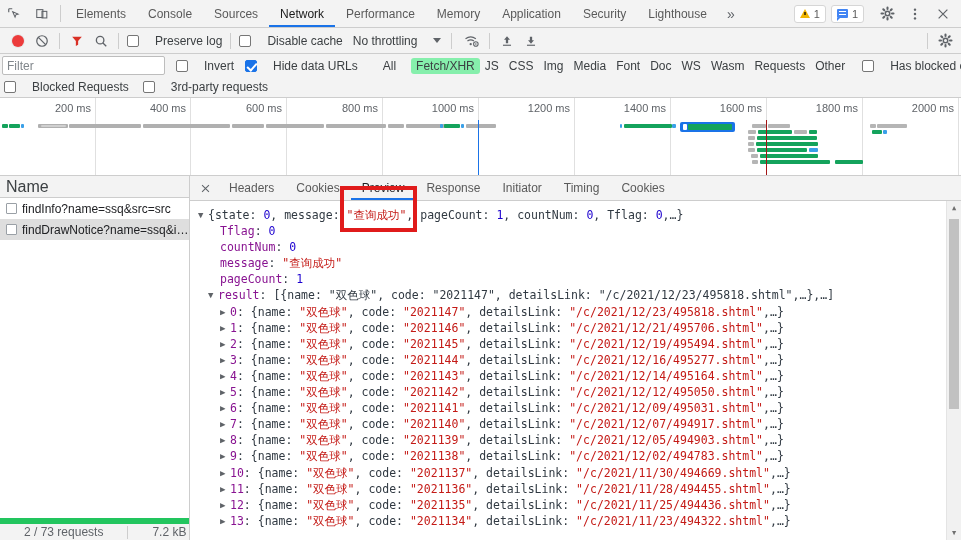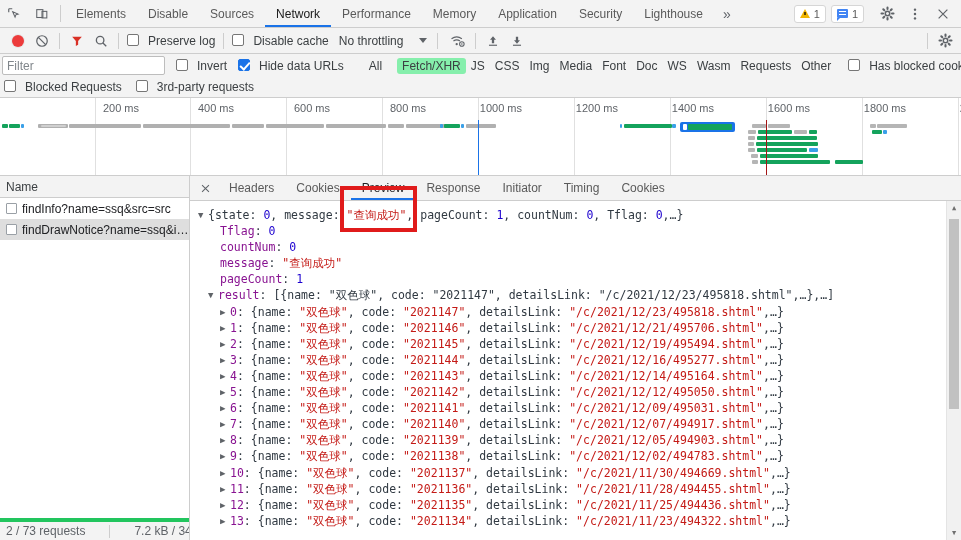--- a/index.html
+++ b/index.html
@@ -55,21 +55,21 @@
   
   .net-toolbar {
     height: 26px; min-height:26px;
     display:flex; align-items:center;
     background:#f3f3f3; border-bottom:1px solid #cdcdcd;
     padding-left:6px; padding-right:4px;
   }
   .rec-dot { width:12px;height:12px;border-radius:50%;background:#ec3b3b; box-shadow:0 0 0 1px rgba(0,0,0,0.05);}
   .icon-btn { width:24px;height:22px;display:flex;align-items:center;justify-content:center;cursor:pointer;}
   .vsep { width:1px;height:16px;background:#cdcdcd;margin:0 5px;}
-  .cb-label { display:inline-flex;gap:9px;font-size:12px;color:#3c4043;cursor:pointer;white-space:nowrap;}
+  .cb-label { display:inline-flex;align-items:center;gap:16px;font-size:12px;color:#3c4043;cursor:pointer;white-space:nowrap;}
   .cbox { width:12px;height:12px;border:1px solid #767676;border-radius:2px;background:#fff;display:inline-block;position:relative;}
   .cbox.on { background:#1a73e8;border-color:#1a73e8;}
   .cbox.on::after{content:"";position:absolute;left:3px;top:0px;width:4px;height:8px;border:solid #fff;border-width:0 2px 2px 0;transform:rotate(42deg);}
   .throttle { display:flex;align-items:center;gap:4px;font-size:12px;color:#3c4043;cursor:pointer;margin-left:10px;white-space:nowrap;}
   .caret-dn { width:0;height:0;border-left:4px solid transparent;border-right:4px solid transparent;border-top:5px solid #5f6368;margin-left:12px;}
   .spacer { flex:1; }
 
   
   .filter-bar {
     height:23px;min-height:23px;display:flex;align-items:center;
@@ -91,39 +91,39 @@
   
   .filter-bar2 {
     height:21px;min-height:21px;display:flex;align-items:center;gap:14px;
     background:#f3f3f3;padding-left:4px;border-bottom:1px solid #cdcdcd;
   }
 
   
   .overview { height:78px;min-height:78px;position:relative;background:#fff;border-bottom:1px solid #cdcdcd;overflow:hidden;}
   .ov-ruler { position:absolute;left:0;right:0;top:0;height:78px;}
   .ov-tick { position:absolute;top:0;bottom:0;width:1px;background:#e0e0e0;}
-  .ov-ticklabel{position:absolute;top:4px;font-size:11px;color:#5f6368;transform:translateX(-100%);padding-right:4px;white-space:nowrap;margin-left:48px;}
+  .ov-ticklabel{position:absolute;top:4px;font-size:11px;color:#5f6368;transform:translateX(-100%);padding-right:4px;white-space:nowrap;}
   .ov-band { position:absolute;left:0;right:0;top:26px;height:52px;}
   .bar { position:absolute;height:4px;border-radius:1px;}
   .ov-divline { position:absolute;top:22px;bottom:0;width:1px;}
 
   
   .main { flex:1;display:flex;min-height:0;position:relative;}
   .left-pane { width:190px;min-width:190px;display:flex;flex-direction:column;border-right:1px solid #cdcdcd;background:#fff;overflow:hidden;}
-  .lp-header { height:22px;min-height:22px;display:flex;align-items:center;padding-left:6px;font-size:12px;color:#3c4043;background:#f3f3f3;border-bottom:1px solid #cdcdcd;}
+  .lp-header { height:22px;min-height:22px;display:flex;align-items:center;padding-left:6px;font-size:16px;color:#3c4043;background:#f3f3f3;border-bottom:1px solid #cdcdcd;}
   .req-list { flex:1;overflow:hidden;}
   .req-row { height:21px;display:flex;align-items:center;gap:5px;padding-left:6px;font-size:12px;color:#202124;white-space:nowrap;cursor:pointer;}
   .req-row.selected { background:#dedede; }
   .rcb { width:11px;height:11px;border:1px solid #9aa0a6;border-radius:1px;background:#fff;flex:none;}
   .req-name { overflow:hidden;text-overflow:ellipsis;}
 
   .status-bar {
     height:22px;min-height:22px;display:flex;align-items:center;gap:16px;
-    background:#f3f3f3;border-top:4px solid #22c55e;
-    font-size:12px;color:#5f6368;padding-left:6px;white-space:nowrap;overflow:hidden;
+    background:#f3f3f3;border-top:6px solid #22c55e;
+    font-size:12px;color:#5f6368;padding-left:24px;white-space:nowrap;overflow:hidden;
   }
   .sb-sep{width:1px;height:13px;background:#cdcdcd;margin:0 8px;flex:none;}
 
   
   .right-pane { flex:1;display:flex;flex-direction:column;min-width:0;background:#fff;position:relative;}
   .detail-tabs { height:25px;min-height:25px;display:flex;align-items:stretch;background:#f3f3f3;border-bottom:1px solid #cdcdcd;padding-left:2px;}
   .close-x { width:26px;display:flex;align-items:center;justify-content:center;color:#5f6368;font-size:13px;cursor:pointer;}
   .dtab { padding:0 11px;display:flex;align-items:center;font-size:12px;color:#5a5a5a;cursor:pointer;position:relative;white-space:nowrap;}
   .dtab.selected { color:#202124; }
   .dtab.selected::after{content:"";position:absolute;left:0;right:0;bottom:0;height:2px;background:#1a73e8;}
@@ -173,21 +173,21 @@
           <rect x="2" y="3" width="7" height="9" fill="none" stroke="#5f6368" stroke-width="1.2"></rect>
           <rect x="8" y="5" width="5.5" height="7.5" fill="none" stroke="#5f6368" stroke-width="1.2"></rect>
         </svg>
     </div>
     <div class="tb-sep"></div>
     <div class="tabs-list">
       <div class="tab">
           <span>Elements</span>
         </div>
       <div class="tab">
-          <span>Disable</span>
+          <span>Console</span>
         </div>
       <div class="tab">
           <span>Sources</span>
         </div>
       <div class="tab selected">
           <span>Network</span>
         </div>
       <div class="tab">
           <span>Performance</span>
         </div>

